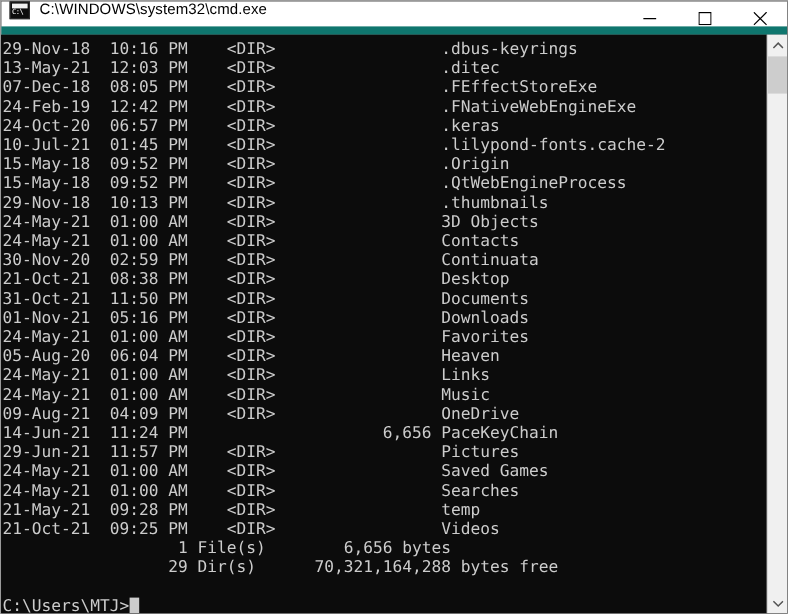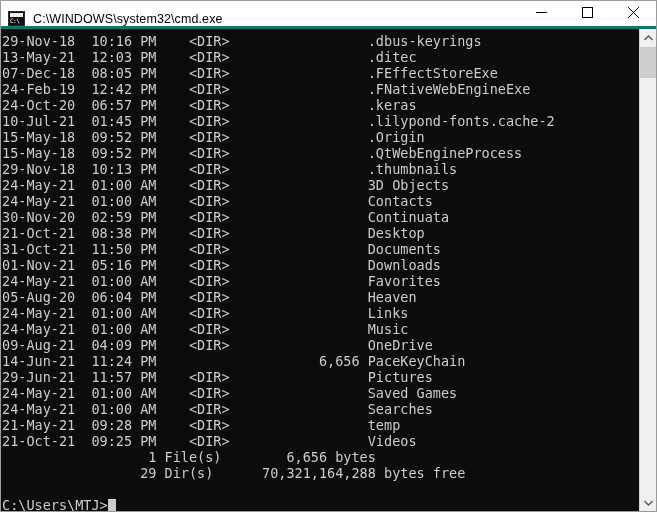--- a/index.html
+++ b/index.html
@@ -23,22 +23,22 @@
     border: 1px solid #9a9a9a;
     overflow: hidden;
   }
 
   
   .titlebar {
     flex: 0 0 28px;
     height: 28px;
     background: #ffffff;
     display: flex;
-    align-items: flex-end;
-    border-bottom: 3px solid #0f766e;
+    align-items: flex-start;
+    border-bottom: 7px solid #0f766e;
     user-select: none;
   }
 
   .title-icon {
     width: 17px;
     height: 15px;
     margin-left: 7px;
     margin-right: 8px;
     flex: 0 0 auto;
     position: relative;

